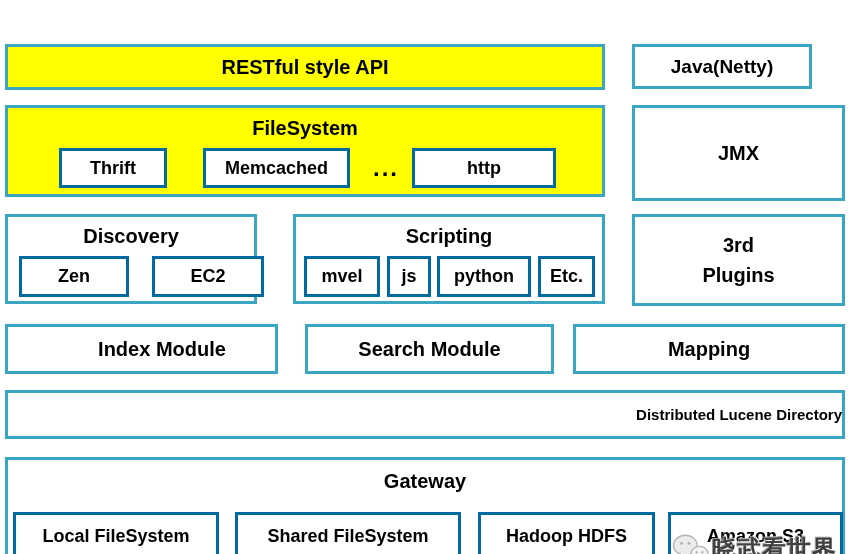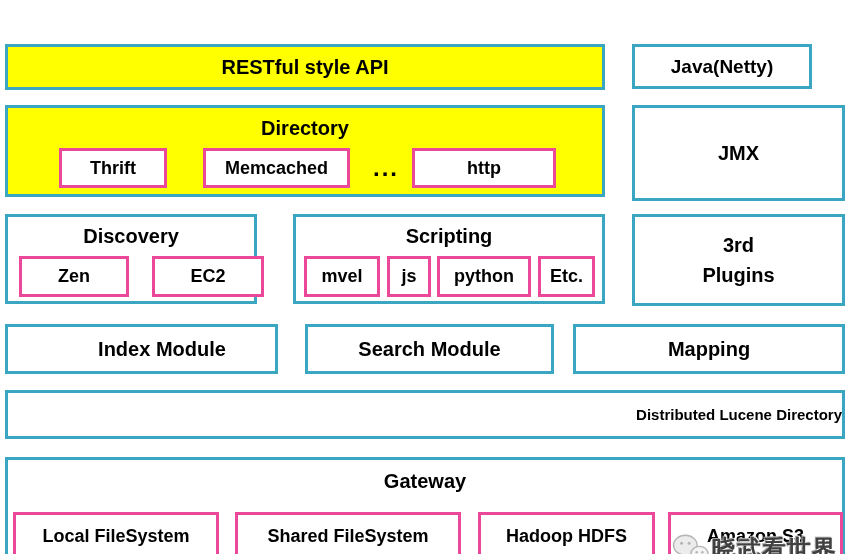--- a/index.html
+++ b/index.html
@@ -11,21 +11,21 @@
   }
   .box {
     position:absolute; background:#ffffff; border:3px solid #3BA6C2;
     box-sizing:border-box; display:flex; align-items:center; justify-content:center;
     text-align:center;
   }
   .yellow { background:#FFFF00; }
   .container-box { display:block; }
   .box-title { text-align:center; font-size:20px; }
   .sub {
-    position:absolute; background:#ffffff; border:3px solid #ec4899;
+    position:absolute; background:#ffffff; border:3px solid #0369a1;
     box-sizing:border-box; display:flex; align-items:center; justify-content:center;
     font-size:18px; text-align:center;
   }
 
   
   #restful       { left:5px;   top:8px;   width:600px; height:46px; font-size:20px; }
   #java-netty    { left:632px; top:8px;   width:180px; height:45px; font-size:19px; }
 
   
   #transport     { left:5px;   top:69px;  width:600px; height:92px; }
@@ -86,21 +86,21 @@
 <div class="canvas">
 
   <div class="box yellow" id="restful">
     <span>RESTful style API</span>
   </div>
   <div class="box" id="java-netty">
     <span>Java(Netty)</span>
   </div>
 
   <div class="box yellow container-box" id="transport">
-    <div class="box-title">Directory</div>
+    <div class="box-title">FileSystem</div>
     <div class="sub" id="t-thrift">
       <span>Thrift</span>
     </div>
     <div class="sub" id="t-memcached">
       <span>Memcached</span>
     </div>
     <div id="t-dots">...</div>
     <div class="sub" id="t-http">
       <span>http</span>
     </div>

